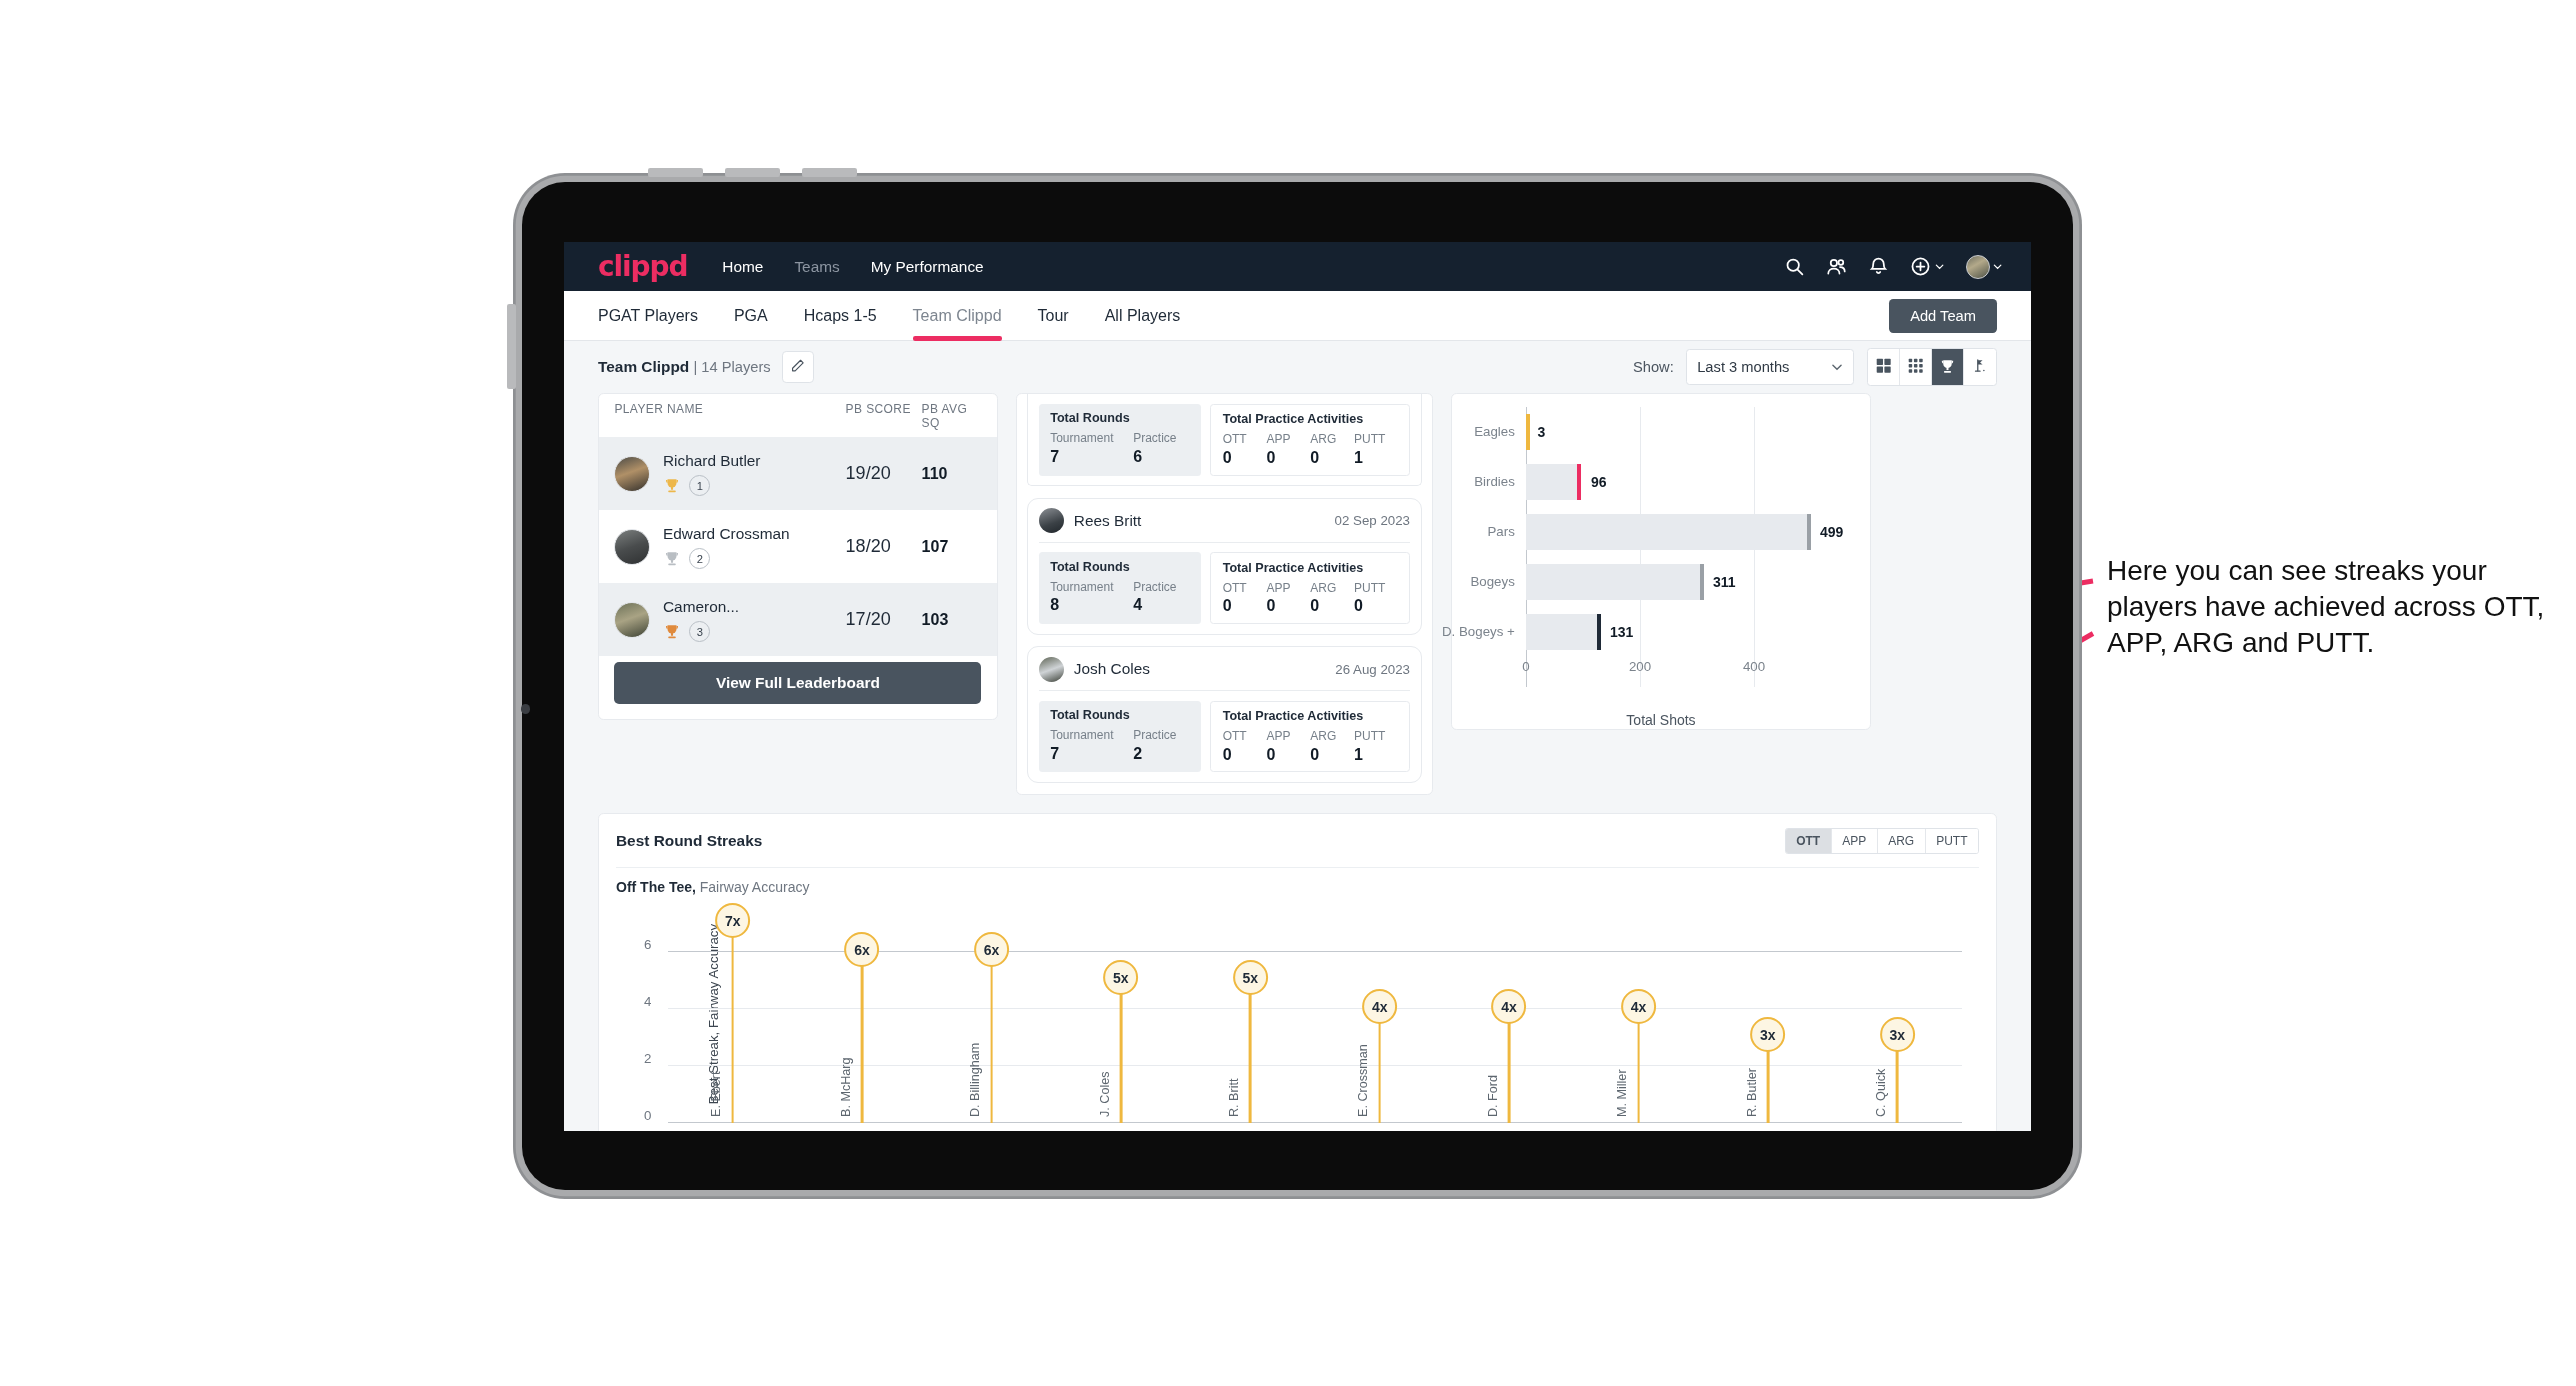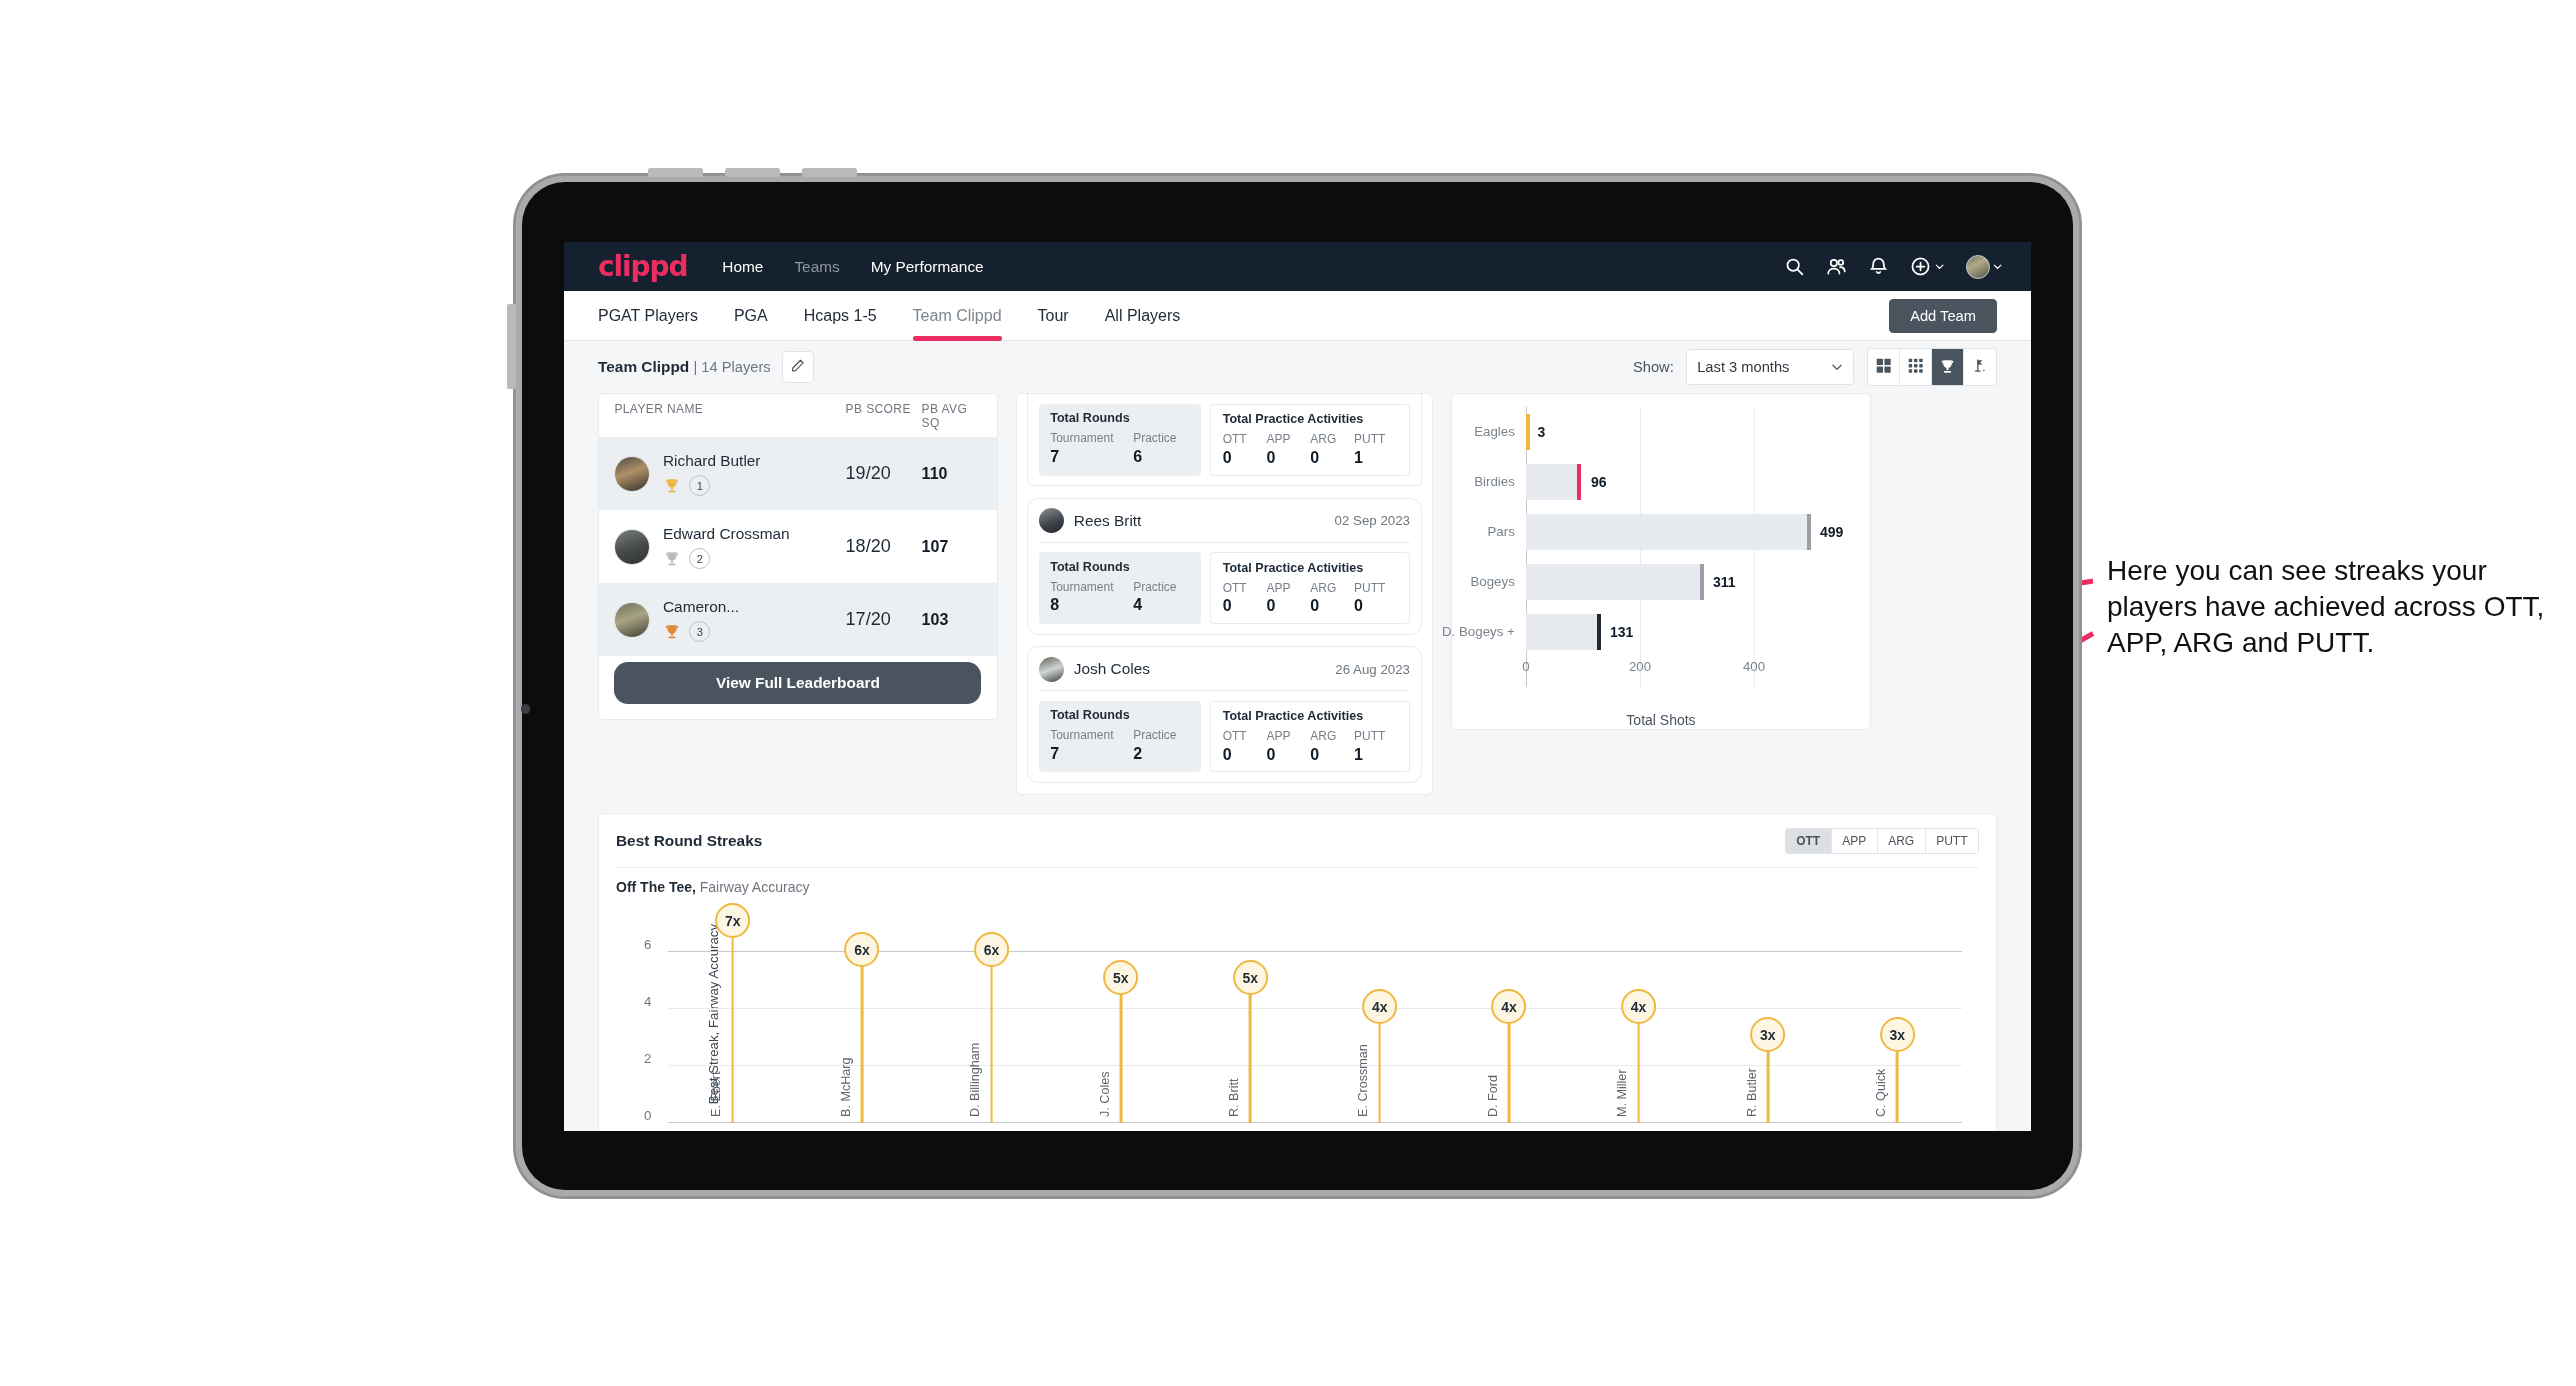--- a/index.html
+++ b/index.html
@@ -163,21 +163,21 @@
   .trophy { width: 18px; height: 18px; }
   .rank-pill {
     width: 21px; height: 21px; border-radius: 50%;
     border: 0.7px solid #b9bfc6; font-size: 11.2px; color: #3a444f;
     display: flex; align-items: center; justify-content: center;
   }
   .lb-sc { width: 76px; font-size: 18px; color: #1f2a37; }
   .lb-sq { width: 60px; font-size: 16px; font-weight: 700; color: #111b26; }
   #lb-full-btn {
     display: block; width: calc(100% - 31px); margin: 5.6px 15.4px 0 15.4px;
-    background: #49545f; color: #fff; border: none; border-radius: 14px;
+    background: #49545f; color: #fff; border: none; border-radius: 5px;
     font-size: 15.4px; font-weight: 700; padding: 12px 0; cursor: pointer;
     font-family: "Liberation Sans", sans-serif;
   }
 
   
   #rounds-wrap { padding: 0; }
   .round-card {
     border: 0.7px solid #e7eaee; border-radius: 11px;
     margin: 0 9.8px 11.2px 9.8px; padding: 9.8px 11.2px;
   }

